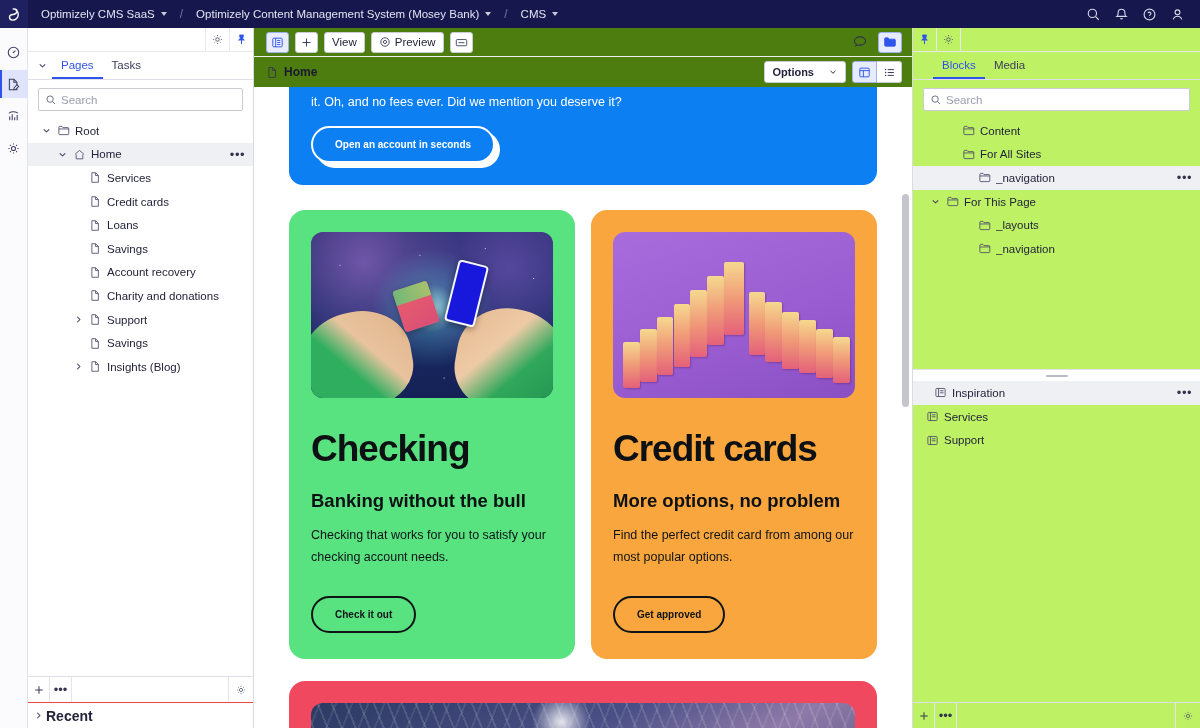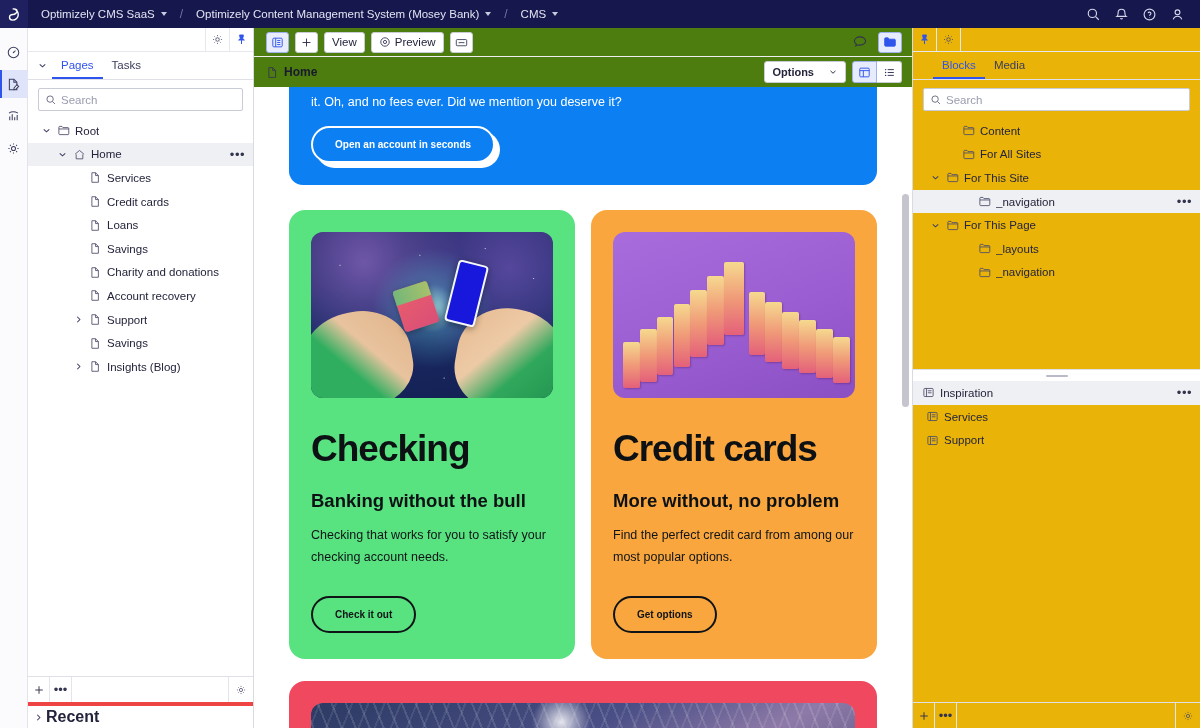--- a/index.html
+++ b/index.html
@@ -135,21 +135,21 @@
     width: 22px; display: flex; align-items: center; justify-content: center;
     border-right: 1px solid #e4e5ec; cursor: pointer; color: #33354f; font-size: 13px;
   }
   .pf-btn svg { stroke: #33354f; fill: none; stroke-width: 1.3; }
   .pf-spacer { flex: 1; border-right: 1px solid #e4e5ec; }
   .pf-gear { width: 24px; display: flex; align-items: center; justify-content: center; cursor: pointer; }
   .pf-gear svg { stroke: #4a4c6b; fill: none; stroke-width: 1.3; }
 
   .recent-bar {
     height: 26px; flex: 0 0 26px; display: flex; align-items: center;
-    border-top: 4px solid #ef4444; font-size: 16px;
+    border-top: 1px solid #ef4444; font-size: 14px;
     font-weight: bold; color: #23243b; cursor: pointer; padding-left: 2px;
   }
 
   
   .center { flex: 1; display: flex; flex-direction: column; min-width: 0; background: #4d7c0f; position: relative; }
   .ctoolbar {
     height: 29px; flex: 0 0 29px; display: flex; align-items: center;
     padding: 0 10px 0 12px; gap: 6px; border-bottom: 1px solid #edeef2;
   }
   .tbtn {
@@ -320,21 +320,21 @@
     position: absolute; right: 3px; top: 6px; width: 7px; bottom: 6px;
     background: transparent;
   }
   .cscroll i {
     position: absolute; left: 0; top: 16%; width: 7px; height: 34%;
     background: #c4c5cd; border-radius: 4px; display: block;
   }
 
   
   .assetpanel {
-    width: 288px; flex: 0 0 288px; background: #eab308;
+    width: 288px; flex: 0 0 288px; background: #bef264;
     border-left: 1px solid #d9dae2; display: flex; flex-direction: column; min-height: 0; justify-content: center;
   }
   .apanel-ctrls {
     height: 24px; flex: 0 0 24px; display: flex; align-items: center;
     border-bottom: 1px solid #e7e8ee;
   }
   .ap-btn {
     width: 24px; height: 23px; display: flex; align-items: center;
     justify-content: center; cursor: pointer; border-right: 1px solid #e7e8ee;
   }
@@ -558,31 +558,31 @@
             <span class="tlabel">Savings</span>
           </div>
           <div class="trow" style="padding-left:42px">
             <span class="tchev"></span>
             <span class="tico">
               <svg width="13" height="13" viewBox="0 0 18 18">
                 <path d="M4 2.4h5.1l3.9 3.9v9.3H4z"></path>
                 <path d="M9.1 2.4v3.9h3.9"></path>
               </svg>
             </span>
-            <span class="tlabel">Charity and donations</span>
+            <span class="tlabel">Account recovery</span>
           </div>
           <div class="trow" style="padding-left:42px">
             <span class="tchev"></span>
             <span class="tico">
               <svg width="13" height="13" viewBox="0 0 18 18">
                 <path d="M4 2.4h5.1l3.9 3.9v9.3H4z"></path>
                 <path d="M9.1 2.4v3.9h3.9"></path>
               </svg>
             </span>
-            <span class="tlabel">Account recovery</span>
+            <span class="tlabel">Charity and donations</span>
           </div>
           <div class="trow" style="padding-left:42px">
             <span class="tchev">
               <svg width="11" height="11" viewBox="0 0 16 16">
                 <polyline points="6.2,4 10,8 6.2,12"></polyline>
               </svg>
             </span>
             <span class="tico">
               <svg width="13" height="13" viewBox="0 0 18 18">
                 <path d="M4 2.4h5.1l3.9 3.9v9.3H4z"></path>
@@ -765,23 +765,23 @@
                   <div class="step" style="left:46%;bottom:38%;width:8%;height:44%;"></div>
                   <div class="step" style="left:56%;bottom:26%;width:7%;height:38%;"></div>
                   <div class="step" style="left:63%;bottom:22%;width:7%;height:36%;"></div>
                   <div class="step" style="left:70%;bottom:18%;width:7%;height:34%;"></div>
                   <div class="step" style="left:77%;bottom:15%;width:7%;height:32%;"></div>
                   <div class="step" style="left:84%;bottom:12%;width:7%;height:30%;"></div>
                   <div class="step" style="left:91%;bottom:9%;width:7%;height:28%;"></div>
                 </div>
               </div>
               <h2>Credit cards</h2>
-              <h3>More without, no problem</h3>
+              <h3>More options, no problem</h3>
               <p>Find the perfect credit card from among our most popular options.</p>
-              <div class="btn-pill btn-dark">Get options</div>
+              <div class="btn-pill btn-dark">Get approved</div>
             </div>
           </div>
 
           <div class="card-pink">
             <div class="pink-img">
               <div class="art-pink-img"></div>
             </div>
           </div>
 
         </div>
@@ -836,87 +836,73 @@
           <div class="trow" style="padding-left:30px">
             <span class="tchev"></span>
             <span class="tico">
               <svg width="13" height="13" viewBox="0 0 18 18">
                 <path d="M2.6 4.4c0-.6.5-1.1 1.1-1.1h3.2l1.4 1.7h6.9c.6 0 1.1.5 1.1 1.1v7.5c0 .6-.5 1.1-1.1 1.1H3.7c-.6 0-1.1-.5-1.1-1.1z"></path>
                 <line x1="2.6" y1="6.9" x2="16.3" y2="6.9"></line>
               </svg>
             </span>
             <span class="tlabel">For All Sites</span>
           </div>
+          <div class="trow sel" style="padding-left:46px">
+            <span class="tchev"></span>
+            <span class="tico">
+              <svg width="13" height="13" viewBox="0 0 18 18">
+                <path d="M2.6 4.4c0-.6.5-1.1 1.1-1.1h3.2l1.4 1.7h6.9c.6 0 1.1.5 1.1 1.1v7.5c0 .6-.5 1.1-1.1 1.1H3.7c-.6 0-1.1-.5-1.1-1.1z"></path>
+                <line x1="2.6" y1="6.9" x2="16.3" y2="6.9"></line>
+              </svg>
+            </span>
+            <span class="tlabel">_navigation</span>
+            <span class="dots">•••</span>
+          </div>
           <div class="trow" style="padding-left:14px">
             <span class="tchev">
               <svg width="11" height="11" viewBox="0 0 16 16">
                 <polyline points="4,6.2 8,10 12,6.2"></polyline>
               </svg>
             </span>
             <span class="tico">
               <svg width="13" height="13" viewBox="0 0 18 18">
                 <path d="M2.6 4.4c0-.6.5-1.1 1.1-1.1h3.2l1.4 1.7h6.9c.6 0 1.1.5 1.1 1.1v7.5c0 .6-.5 1.1-1.1 1.1H3.7c-.6 0-1.1-.5-1.1-1.1z"></path>
                 <line x1="2.6" y1="6.9" x2="16.3" y2="6.9"></line>
               </svg>
             </span>
-            <span class="tlabel">For This Site</span>
-          </div>
-          <div class="trow sel" style="padding-left:46px">
+            <span class="tlabel">For This Page</span>
+          </div>
+          <div class="trow" style="padding-left:46px">
             <span class="tchev"></span>
             <span class="tico">
               <svg width="13" height="13" viewBox="0 0 18 18">
                 <path d="M2.6 4.4c0-.6.5-1.1 1.1-1.1h3.2l1.4 1.7h6.9c.6 0 1.1.5 1.1 1.1v7.5c0 .6-.5 1.1-1.1 1.1H3.7c-.6 0-1.1-.5-1.1-1.1z"></path>
                 <line x1="2.6" y1="6.9" x2="16.3" y2="6.9"></line>
               </svg>
             </span>
-            <span class="tlabel">_navigation</span>
-            <span class="dots">•••</span>
-          </div>
-          <div class="trow" style="padding-left:14px">
-            <span class="tchev">
-              <svg width="11" height="11" viewBox="0 0 16 16">
-                <polyline points="4,6.2 8,10 12,6.2"></polyline>
-              </svg>
-            </span>
+            <span class="tlabel">_layouts</span>
+          </div>
+          <div class="trow" style="padding-left:46px">
+            <span class="tchev"></span>
             <span class="tico">
               <svg width="13" height="13" viewBox="0 0 18 18">
                 <path d="M2.6 4.4c0-.6.5-1.1 1.1-1.1h3.2l1.4 1.7h6.9c.6 0 1.1.5 1.1 1.1v7.5c0 .6-.5 1.1-1.1 1.1H3.7c-.6 0-1.1-.5-1.1-1.1z"></path>
                 <line x1="2.6" y1="6.9" x2="16.3" y2="6.9"></line>
               </svg>
             </span>
-            <span class="tlabel">For This Page</span>
-          </div>
-          <div class="trow" style="padding-left:46px">
-            <span class="tchev"></span>
-            <span class="tico">
-              <svg width="13" height="13" viewBox="0 0 18 18">
-                <path d="M2.6 4.4c0-.6.5-1.1 1.1-1.1h3.2l1.4 1.7h6.9c.6 0 1.1.5 1.1 1.1v7.5c0 .6-.5 1.1-1.1 1.1H3.7c-.6 0-1.1-.5-1.1-1.1z"></path>
-                <line x1="2.6" y1="6.9" x2="16.3" y2="6.9"></line>
-              </svg>
-            </span>
-            <span class="tlabel">_layouts</span>
-          </div>
-          <div class="trow" style="padding-left:46px">
-            <span class="tchev"></span>
-            <span class="tico">
-              <svg width="13" height="13" viewBox="0 0 18 18">
-                <path d="M2.6 4.4c0-.6.5-1.1 1.1-1.1h3.2l1.4 1.7h6.9c.6 0 1.1.5 1.1 1.1v7.5c0 .6-.5 1.1-1.1 1.1H3.7c-.6 0-1.1-.5-1.1-1.1z"></path>
-                <line x1="2.6" y1="6.9" x2="16.3" y2="6.9"></line>
-              </svg>
-            </span>
             <span class="tlabel">_navigation</span>
           </div>
         </div>
 
       <div class="splitter">
           <i></i>
         </div>
 
       <div class="blocklist" id="block-list">
-          <div class="trow sel" style="padding-left: 6px;">
+          <div class="trow sel" style="padding-left: 18px;">
             <span class="tico">
               <svg width="13" height="13" viewBox="0 0 18 18">
                 <rect x="2.6" y="3.4" width="12.8" height="11.2" rx="1.3"></rect>
                 <line x1="6.2" y1="3.4" x2="6.2" y2="14.6"></line>
                 <line x1="8" y1="6.6" x2="13.2" y2="6.6"></line>
                 <line x1="8" y1="9.4" x2="13.2" y2="9.4"></line>
               </svg>
             </span>
             <span class="tlabel">Inspiration</span>
             <span class="dots">•••</span>

